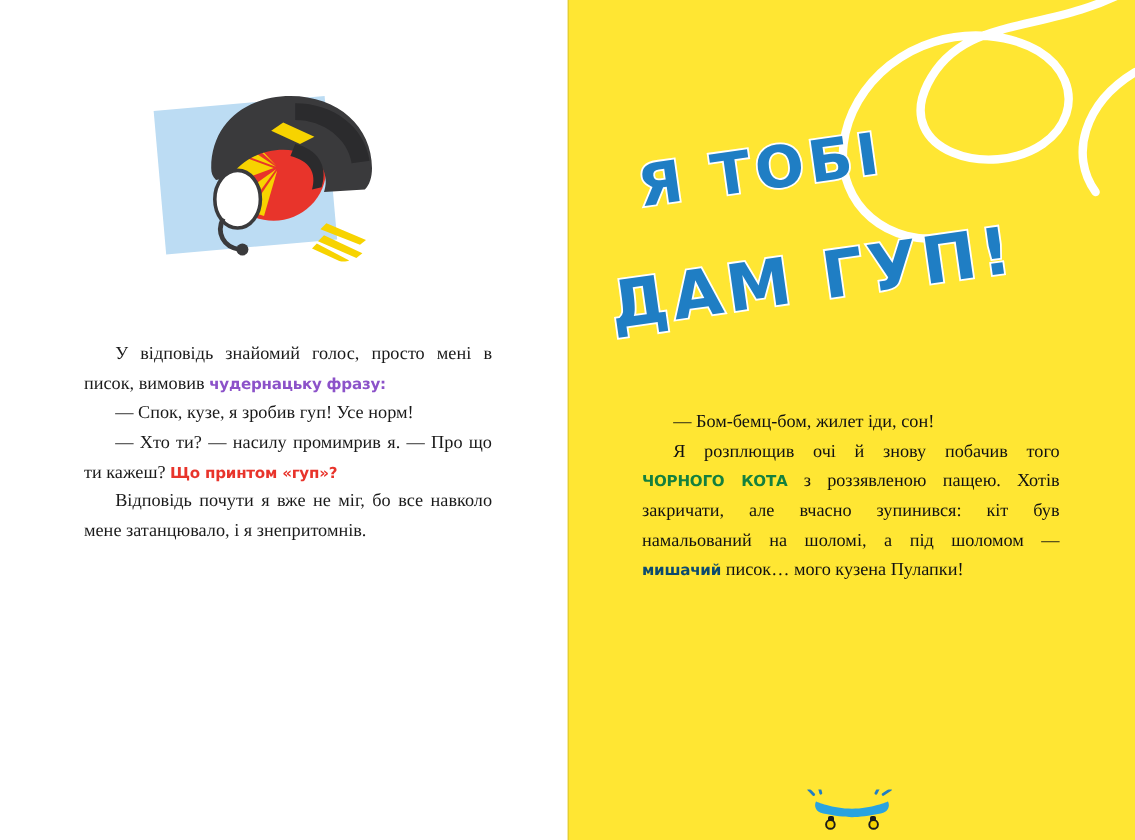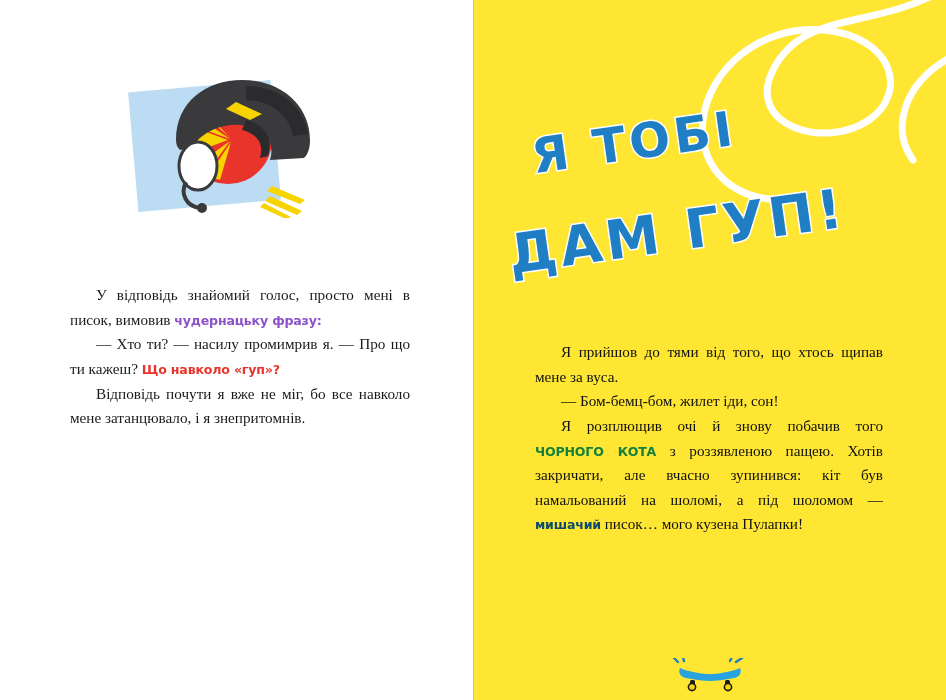--- a/index.html
+++ b/index.html
@@ -177,39 +177,39 @@
           </g>
 
           <path d="M36 104 C30 116 36 128 50 130" fill="none" stroke="#3a3a3c" stroke-width="4"></path>
           <circle cx="52" cy="130" r="5" fill="#3a3a3c"></circle>
         </svg>
       </div>
     </div>
 
     <div class="left-text">
       <p class="ind"><span>У відповідь знайомий голос, просто мені в писок, вимовив </span><span class="hand purple">чудернацьку фразу:</span></p>
-      <p class="ind"><span>— Хто ти? — насилу промимрив я. — Про що ти кажеш? </span><span class="hand red">Що навколо «гуп»?</span></p>
+      <p class="ind"><span>— Спок, кузе, я зробив гуп! Усе норм!</span></p>
+      <p class="ind"><span>— Хто ти? — насилу промимрив я. — Про що ти кажеш? </span><span class="hand red">Що принтом «гуп»?</span></p>
       <p class="ind"><span>Відповідь почути я вже не міг, бо все навколо мене затанцювало, і я знепритомнів.</span></p>
     </div>
   </div>
 
   <div class="page-right">
 
     <svg class="swoosh" viewBox="0 0 473 330">
       <path d="M470 -10 C400 30 330 10 300 70 C272 126 352 150 396 120 C436 92 420 36 350 30 C286 25 236 70 230 120 C224 172 268 206 318 198" fill="none" stroke="#ffffff" stroke-width="7" stroke-linecap="round"></path>
       <path d="M473 60 C430 86 418 130 440 160" fill="none" stroke="#ffffff" stroke-width="7" stroke-linecap="round"></path>
     </svg>
 
     <div class="chapter-title">
       <div class="ct-line l1">Я ТОБІ</div>
       <div class="ct-line l2">ДАМ ГУП!</div>
     </div>
 
     <div class="right-text">
-      <p class="ind"><span>Я прийшов до тями від того, що хтось щипав мене за вуса.</span></p>
       <p class="ind"><span>— Бом-бемц-бом, жилет іди, сон!</span></p>
       <p class="ind"><span>Я розплющив очі й знову побачив того </span><span class="hand orange">ЧОРНОГО КОТА</span><span> з роззявленою пащею. Хотів закричати, але вчасно зупинився: кіт був намальований на шоломі, а під шоломом — </span><span class="hand green">мишачий</span><span> писок… мого кузена Пулапки!</span></p>
     </div>
 
 
     <div class="board">
       <svg width="76" height="34" viewBox="0 0 76 34">
         <g stroke="#1f7ec4" stroke-width="2.4" stroke-linecap="round" fill="none">
           <path d="M6 4 L2 0"></path>
             <path d="M15 2 L14 -2" opacity="0"></path>

